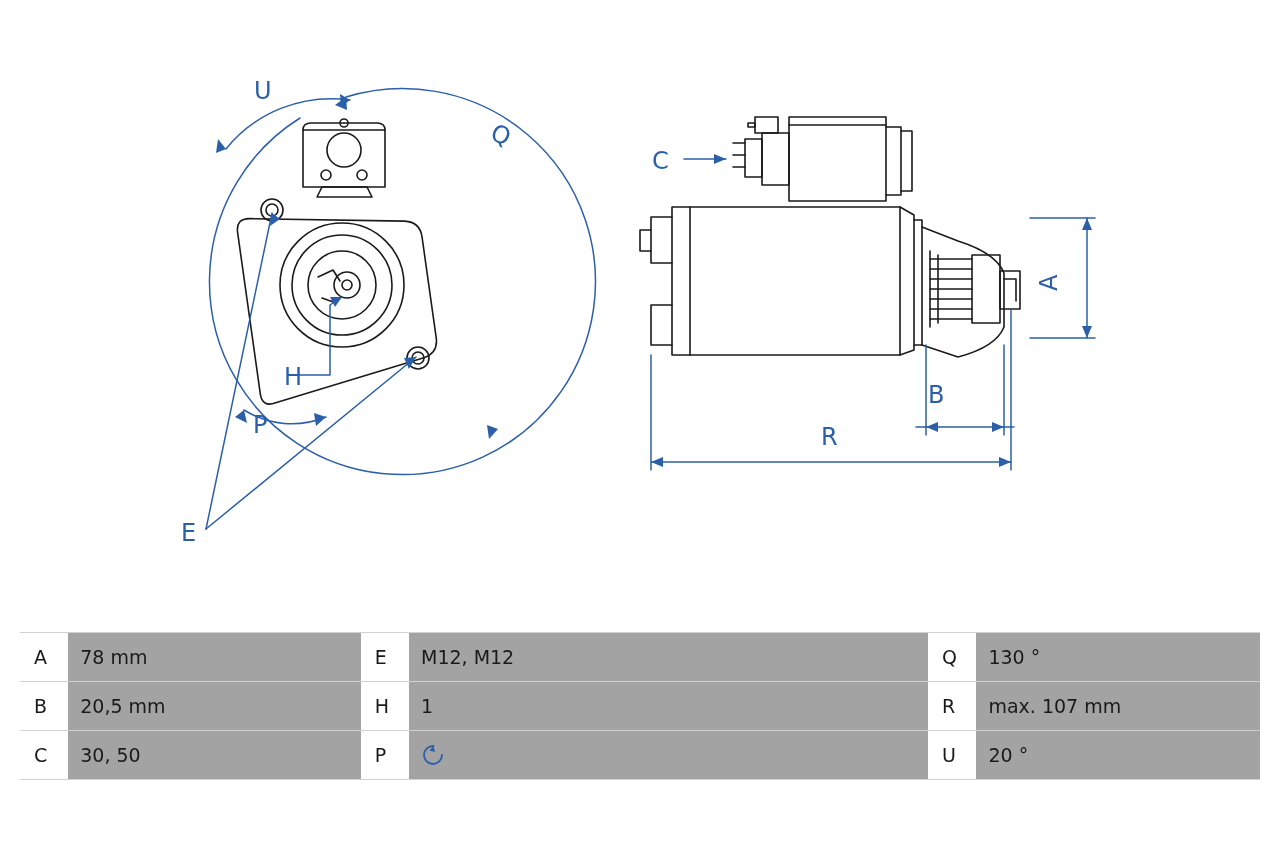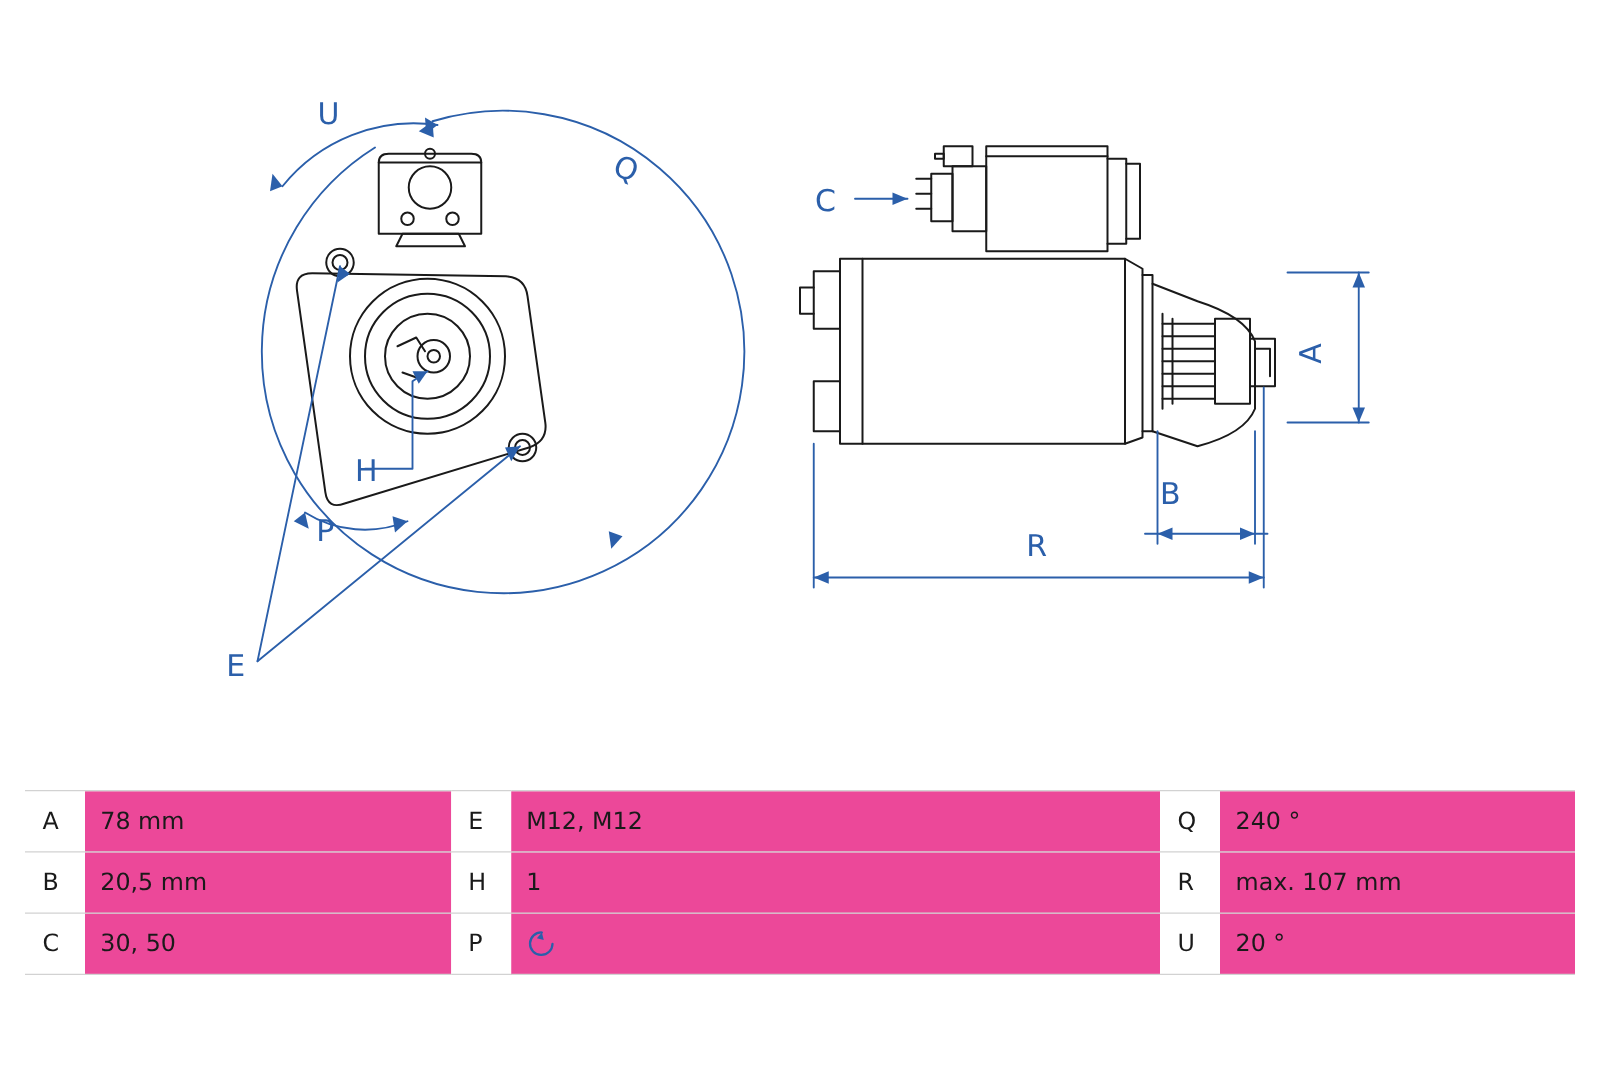--- a/index.html
+++ b/index.html
@@ -58,21 +58,21 @@
     padding: 0 0 0 12px;
     vertical-align: middle;
     color: #1a1a1a;
   }
   table.tech tr td.key {
     width: 36px;
     background: #ffffff;
     padding-left: 14px;
   }
   table.tech tr td.val {
-    background: #ec4899;
+    background: #a3a3a3;
   }
   table.tech tr td.val.c1 { width: 300px; }
   table.tech tr td.val.c2 { width: 545px; }
   table.tech tr td.val.c3 { width: 290px; }
   .rot-icon {
     display: inline-block;
     width: 26px;
     height: 26px;
     vertical-align: middle;
   }
@@ -202,21 +202,21 @@
 
 
   <table class="tech">
     <tbody>
       <tr>
         <td class="key">A</td>
         <td class="val c1">78 mm</td>
         <td class="key">E</td>
         <td class="val c2">M12, M12</td>
         <td class="key">Q</td>
-        <td class="val c3">240 °</td>
+        <td class="val c3">130 °</td>
       </tr>
       <tr>
         <td class="key">B</td>
         <td class="val c1">20,5 mm</td>
         <td class="key">H</td>
         <td class="val c2">1</td>
         <td class="key">R</td>
         <td class="val c3">max. 107 mm</td>
       </tr>
       <tr>

